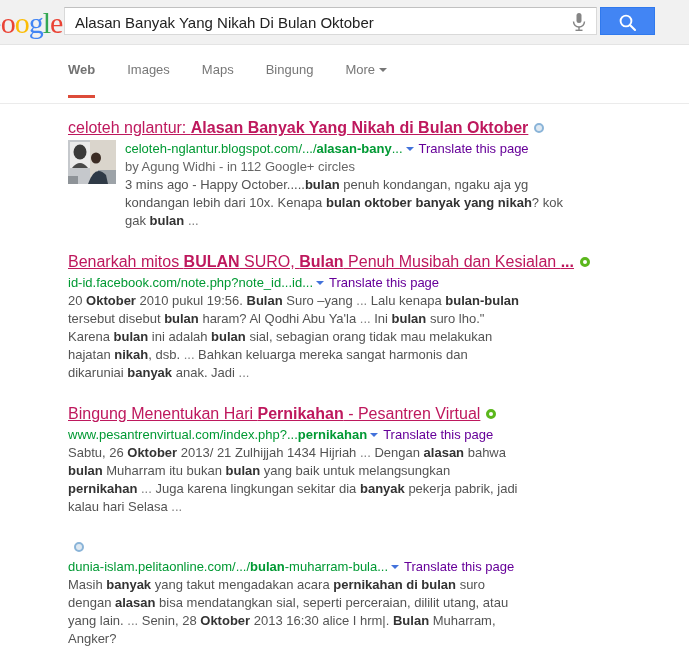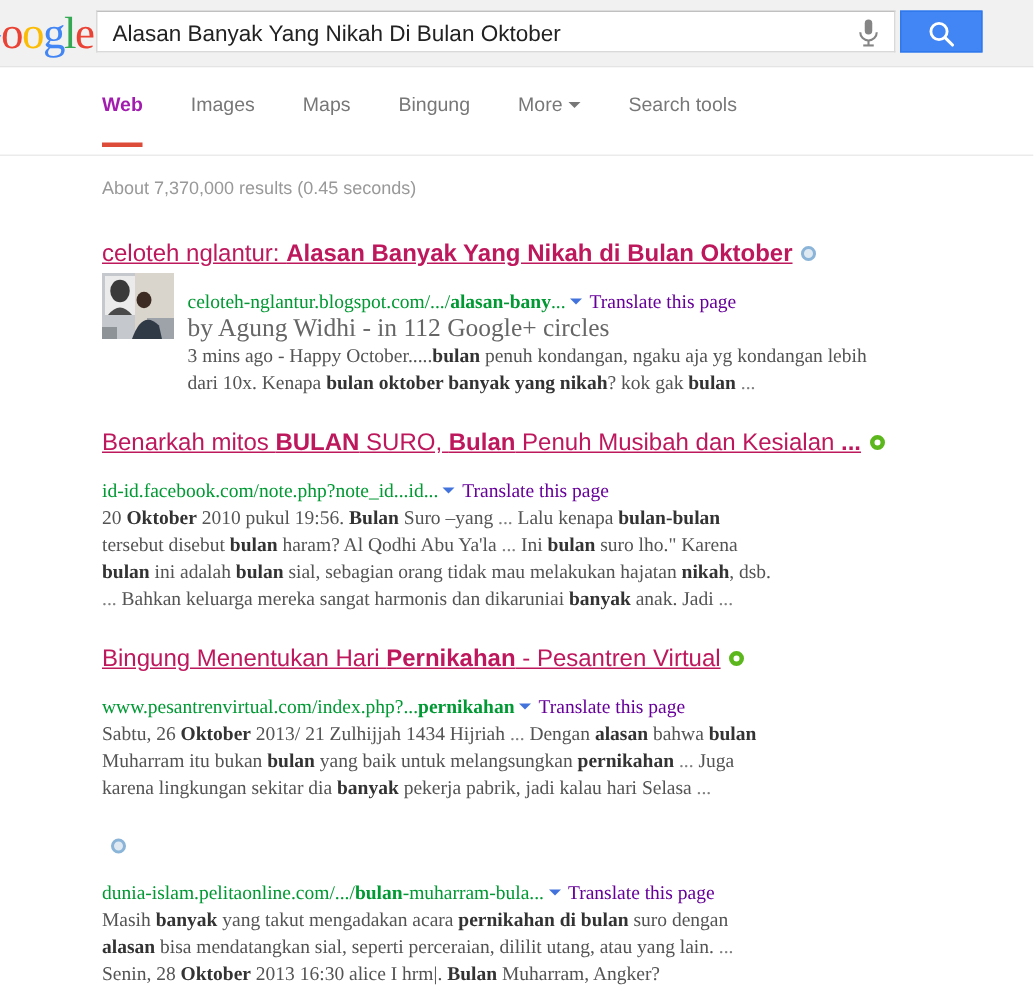--- a/index.html
+++ b/index.html
@@ -104,21 +104,21 @@
   .nav-item {
     font-size: 13px;
     color: #777777;
     margin-right: 32px;
     cursor: pointer;
     position: relative;
     padding-bottom: 21px;
     white-space: nowrap;
   }
   .nav-item.active {
-    color: #a21caf;
+    color: #737373;
     font-weight: bold;
   }
   .nav-item.active::after {
     content: "";
     position: absolute;
     left: 0;
     right: 0;
     bottom: 0;
     height: 3px;
     background: #dd4b39;
@@ -174,21 +174,21 @@
     border-radius: 50%;
     border: 2px solid #8ab4d8;
     background: #dfe9f2;
     box-sizing: border-box;
     margin-left: 6px;
     position: relative;
     top: 0px;
     cursor: pointer;
   }
 
-  .r-body { margin-top: 12px; font-family: Liberation Serif, serif; }
+  .r-body { margin-top: 2px; }
   .r-body.with-thumb { padding-left: 57px; }
 
   .thumb {
     position: absolute;
     left: 0;
     top: 22px;
     width: 48px;
     height: 44px;
     background: #b9bcc0;
     overflow: hidden;
@@ -213,21 +213,21 @@
     top: -1px;
     cursor: pointer;
   }
   .translate-link {
     color: #660099;
     text-decoration: none;
     cursor: pointer;
     font-size: 13px;
   }
   .r-meta {
-    font-size: 17px;
+    font-size: 13px;
     line-height: 18px;
     color: #666666;
   }
   .r-snippet {
     font-size: 13px;
     line-height: 18px;
     color: #545454;
     max-width: 455px;
   }
   .r-snippet b { font-weight: bold; color: #333; }
@@ -272,29 +272,25 @@
     </div>
     <div class="nav-item">
       <span>Maps</span>
     </div>
     <div class="nav-item">
       <span>Bingung</span>
     </div>
     <div class="nav-item">
       <span>More</span><span class="nav-caret"></span>
     </div>
-    <div class="nav-item">
-      <span>Search tools</span>
-    </div>
   </div>
 </div>
 
 <div class="content">
 
-  <div class="result-stats">About 7,370,000 results (0.45 seconds)</div>
 
   <div class="result">
     <a class="r-title"><span>celoteh nglantur: </span><b>Alasan Banyak Yang Nikah di Bulan Oktober</b></a><span class="badge-b"></span>
     <div class="thumb">
       <svg width="48" height="44" viewBox="0 0 48 44">
         <rect width="48" height="44" fill="#c5c8cc"></rect>
         <rect x="2" y="2" width="20" height="26" fill="#ebebeb"></rect>
         <ellipse cx="12" cy="12" rx="6.5" ry="7.5" fill="#3a3a3a"></ellipse>
         <path d="M4 28 q8 -10 16 0 z" fill="#4a4a4a"></path>
         <rect x="22" y="0" width="26" height="44" fill="#dad5cc"></rect>

